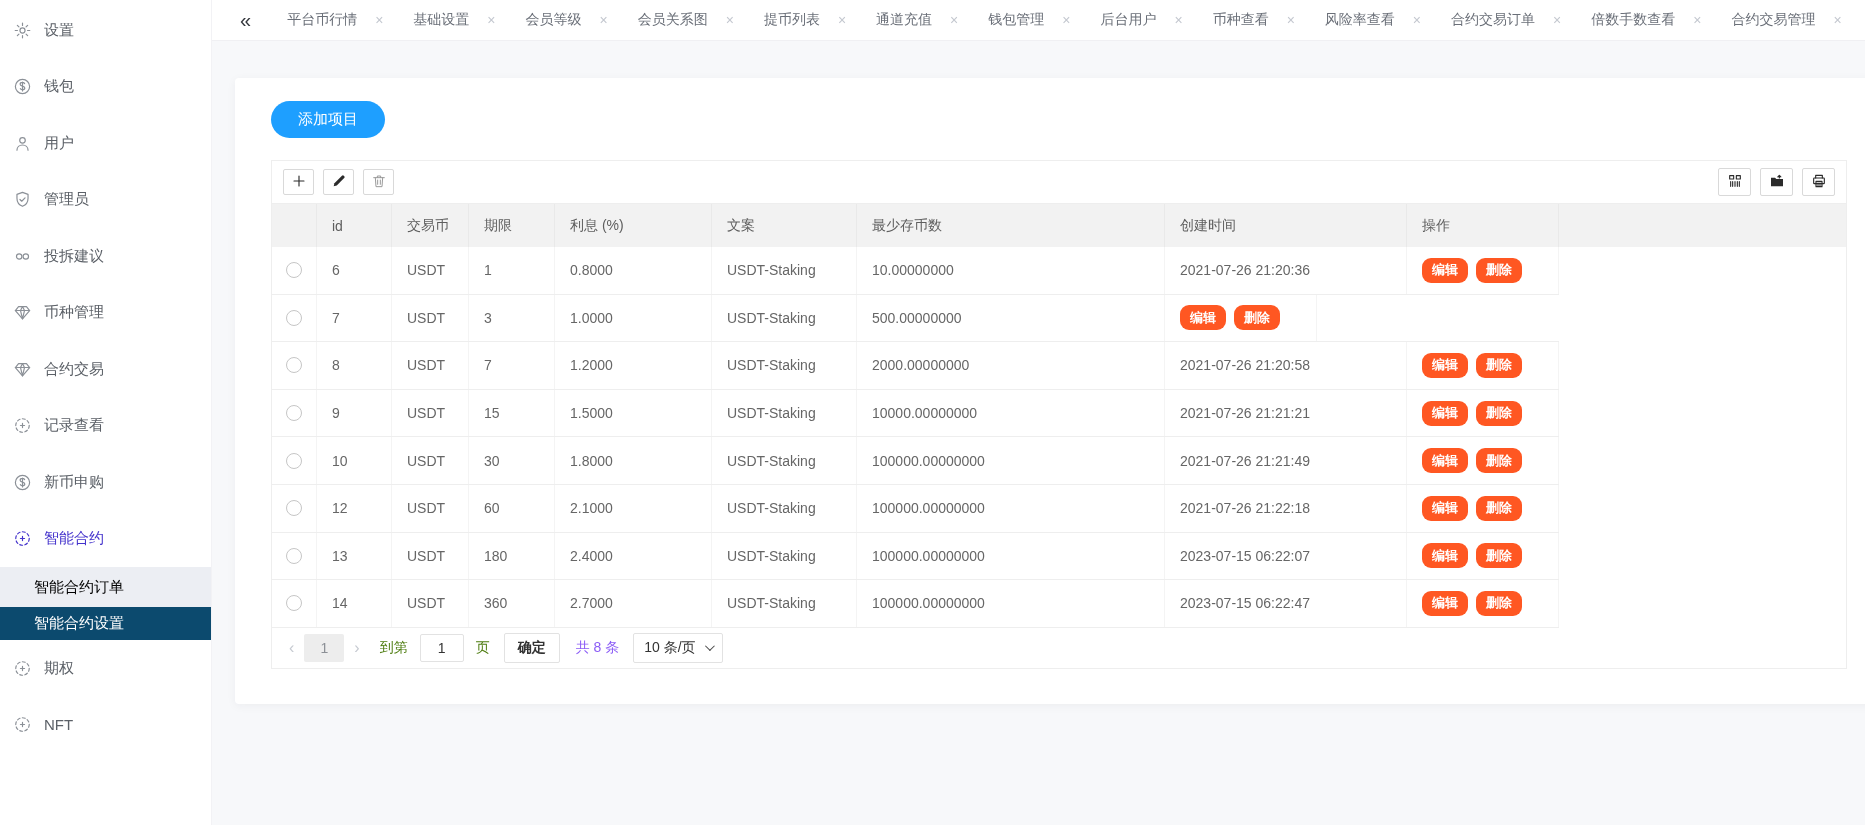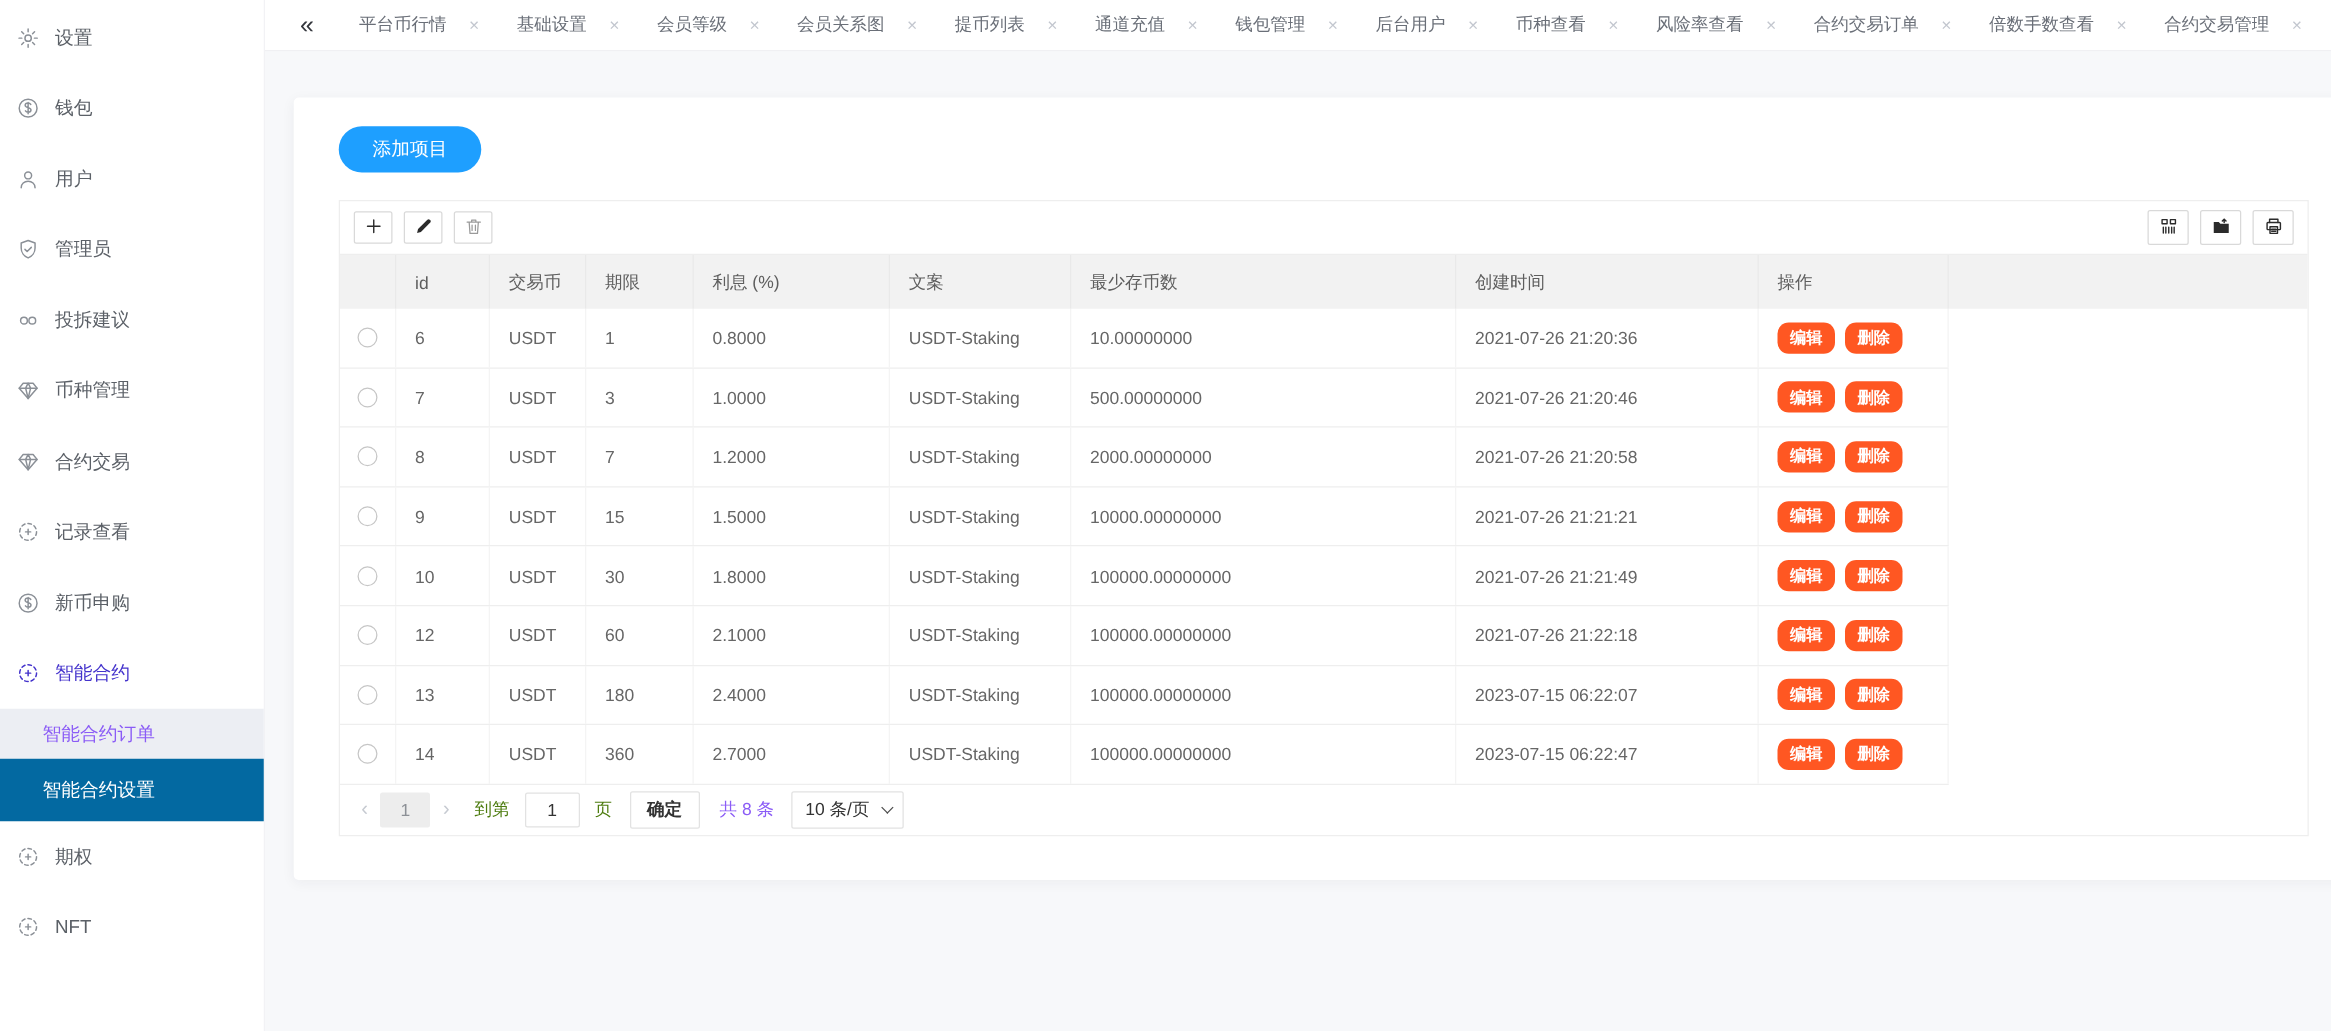--- a/index.html
+++ b/index.html
@@ -12,22 +12,22 @@
     padding-top:2px; flex-shrink:0; }
   .side-item { height:56.5px; display:flex; align-items:center; padding-left:12px;
     color:#5b6067; font-size:15px; cursor:pointer; }
   .side-item .side-icon { width:20px; height:20px; display:flex; align-items:center; justify-content:center; }
   .side-item svg { width:19px; height:19px; }
   .side-item svg * { stroke:#8b9097; fill:none; stroke-width:1.5; stroke-linecap:round; stroke-linejoin:round; }
   .side-label { margin-left:12px; }
   .side-item.active { color:#4433cc; }
   .side-item.active svg * { stroke:#4433cc; }
   .side-sub { height:40px; display:flex; align-items:center; padding-left:34px; font-size:15px; cursor:pointer; }
-  .side-sub.highlight { background:#eceef3; color:#8b5cf6; }
-  .side-sub.active { background:#0369a1; color:#ffffff; height:50px; }
+  .side-sub.highlight { background:#eceef3; color:#000000; }
+  .side-sub.active { background:#0c4a6e; color:#ffffff; height:33px; }
 
   
   .main-wrap { flex:1; display:flex; flex-direction:column; background:#f7f8fa; }
 
   .tabbar { height:41px; background:#fff; border-bottom:1px solid #f0f0f3;
     display:flex; align-items:center; padding:0 14px 0 28px; flex-shrink:0; }
   .tab-collapse { font-size:20px; color:#33363c; cursor:pointer; line-height:1; }
   .tab-collapse.left { margin-right:36px; }
   .tabs { display:flex; flex:1; overflow:hidden; }
   .tab { display:flex; align-items:center; margin-right:30px; cursor:pointer; white-space:nowrap; }
@@ -354,21 +354,20 @@
             <div class="row">
               <div class="cell radio-cell" style="width: 45px;">
                 <span class="radio"></span>
               </div>
               <div class="cell" style="width: 75px;">7</div>
               <div class="cell" style="width: 77px;">USDT</div>
               <div class="cell" style="width: 86px;">3</div>
               <div class="cell" style="width: 157px;">1.0000</div>
               <div class="cell" style="width: 145px;">USDT-Staking</div>
               <div class="cell" style="width: 308px;">500.00000000</div>
-              <div class="cell" style="width: 242px;">2021-07-26 21:20:46</div>
               <div class="cell" style="width: 152px;">
                 <button class="op-btn">编辑</button>
                 <button class="op-btn">删除</button>
               </div>
             </div>
             <div class="row">
               <div class="cell radio-cell" style="width: 45px;">
                 <span class="radio"></span>
               </div>
               <div class="cell" style="width: 75px;">8</div>

